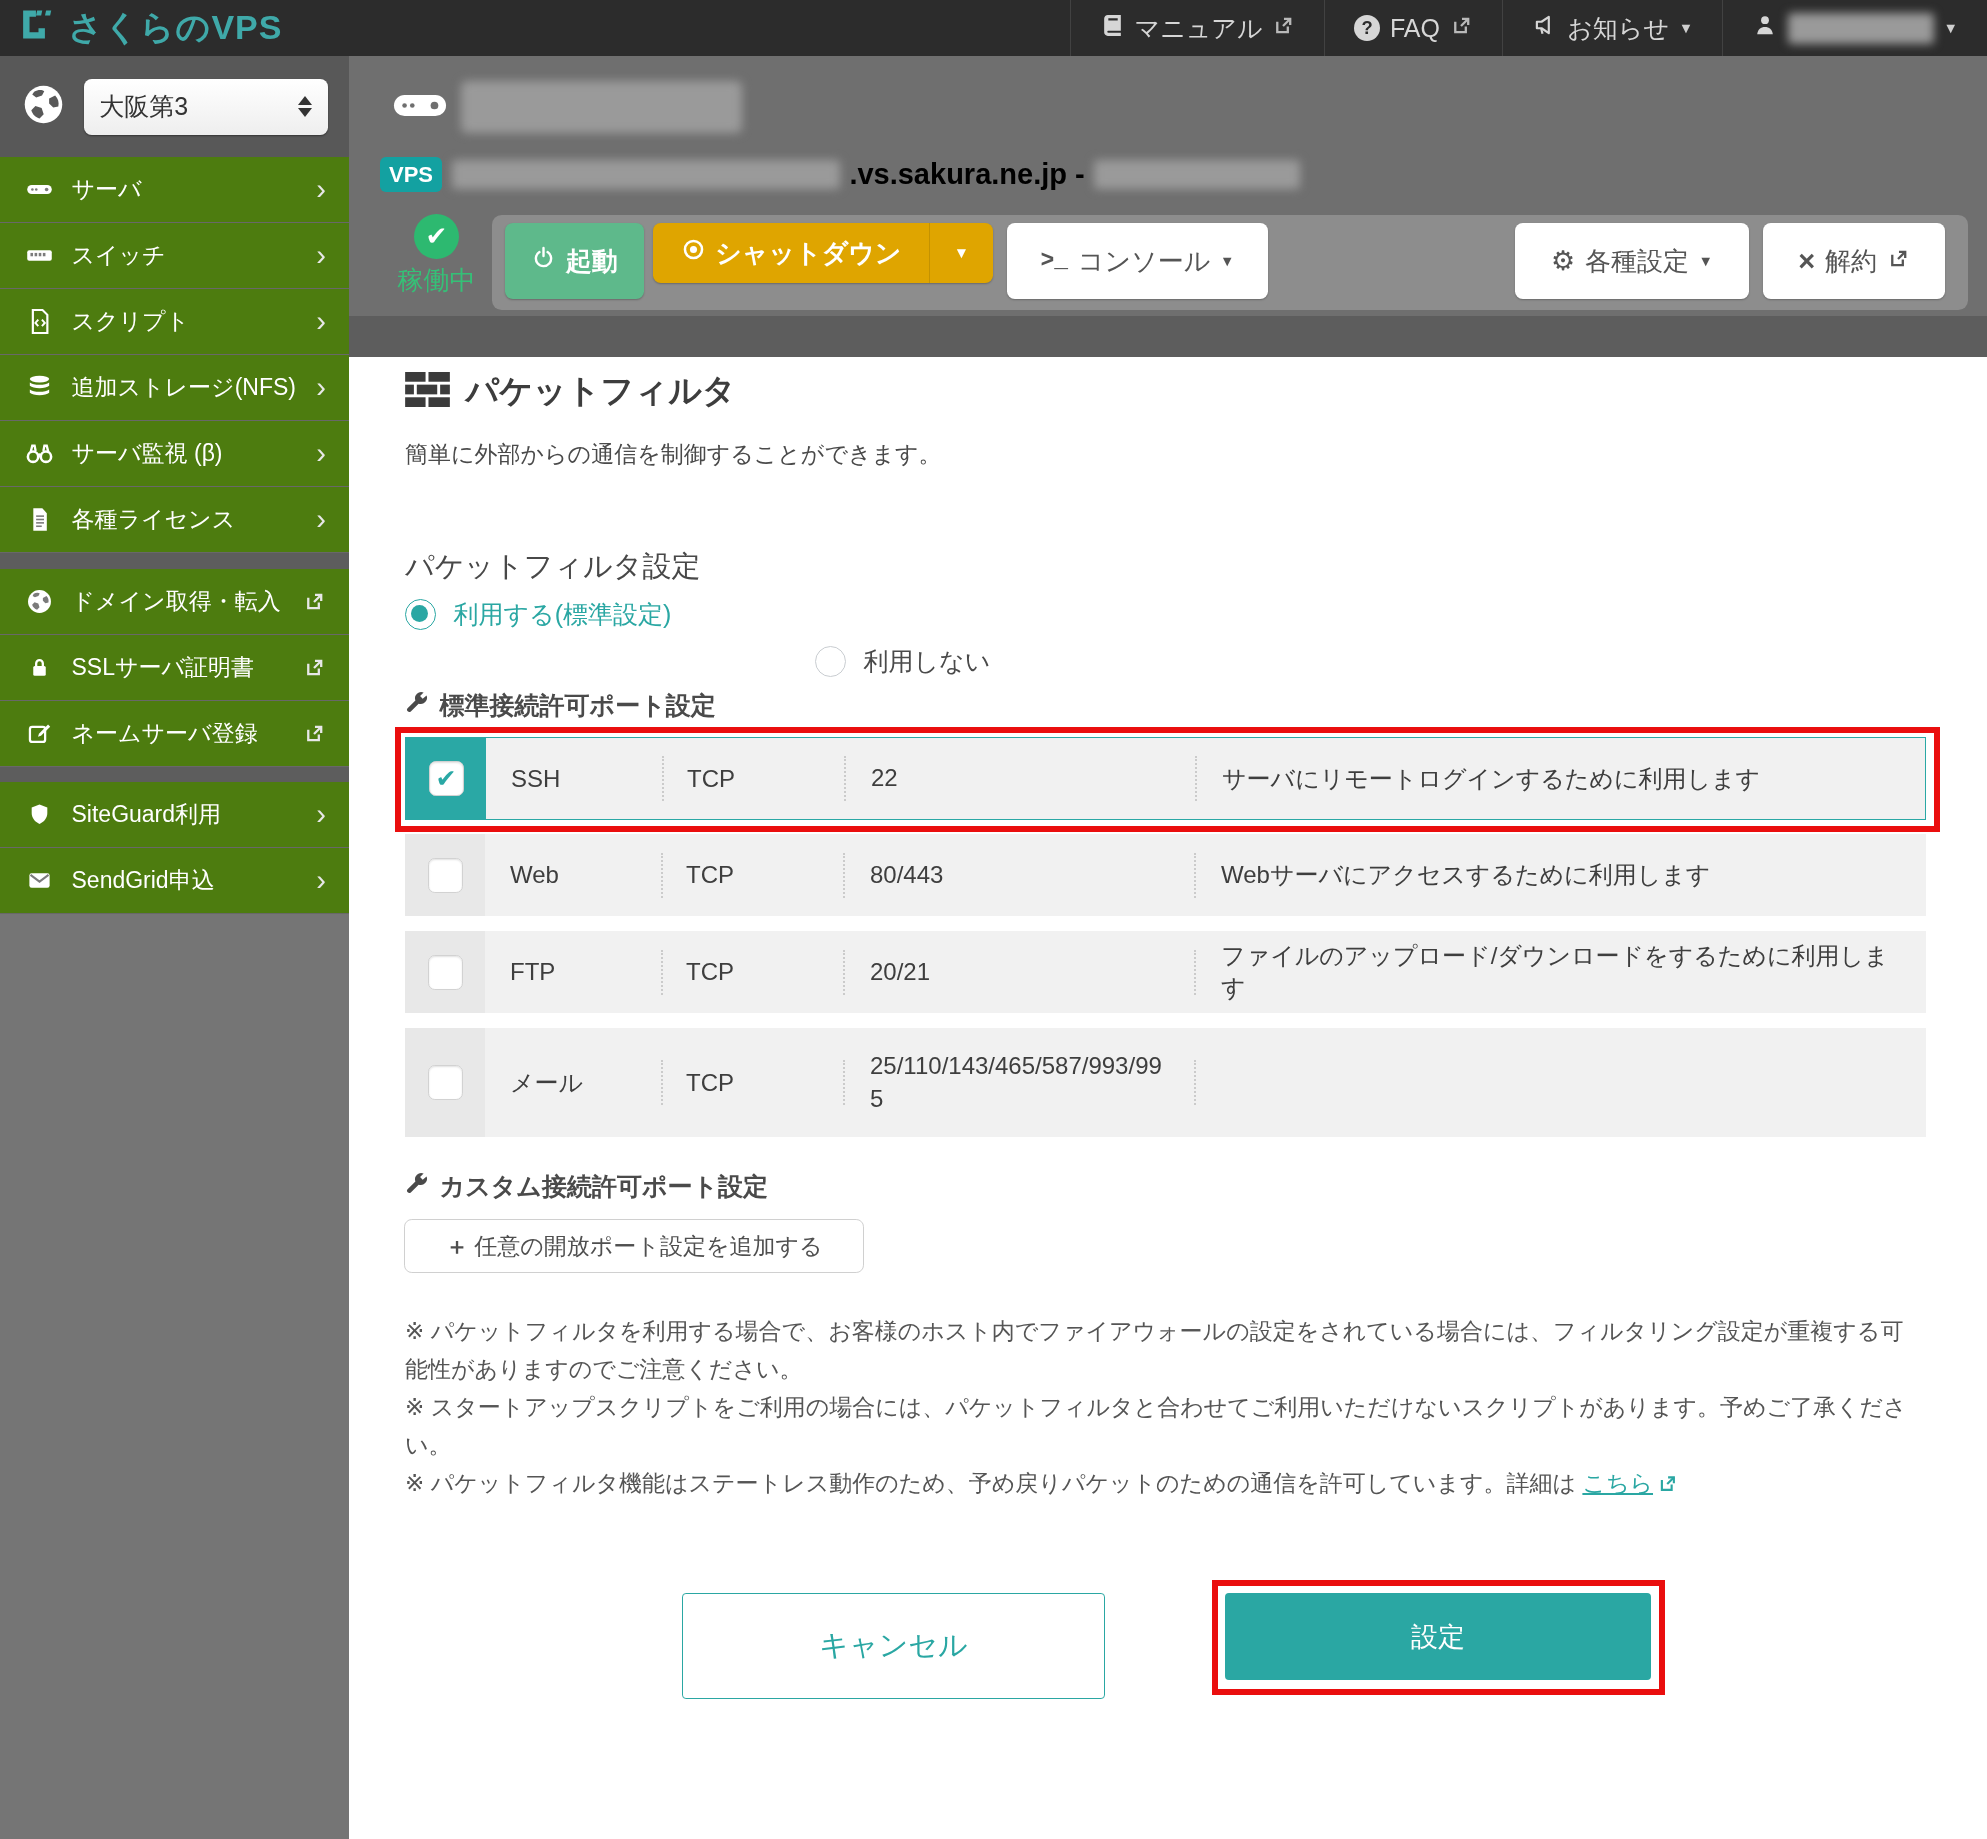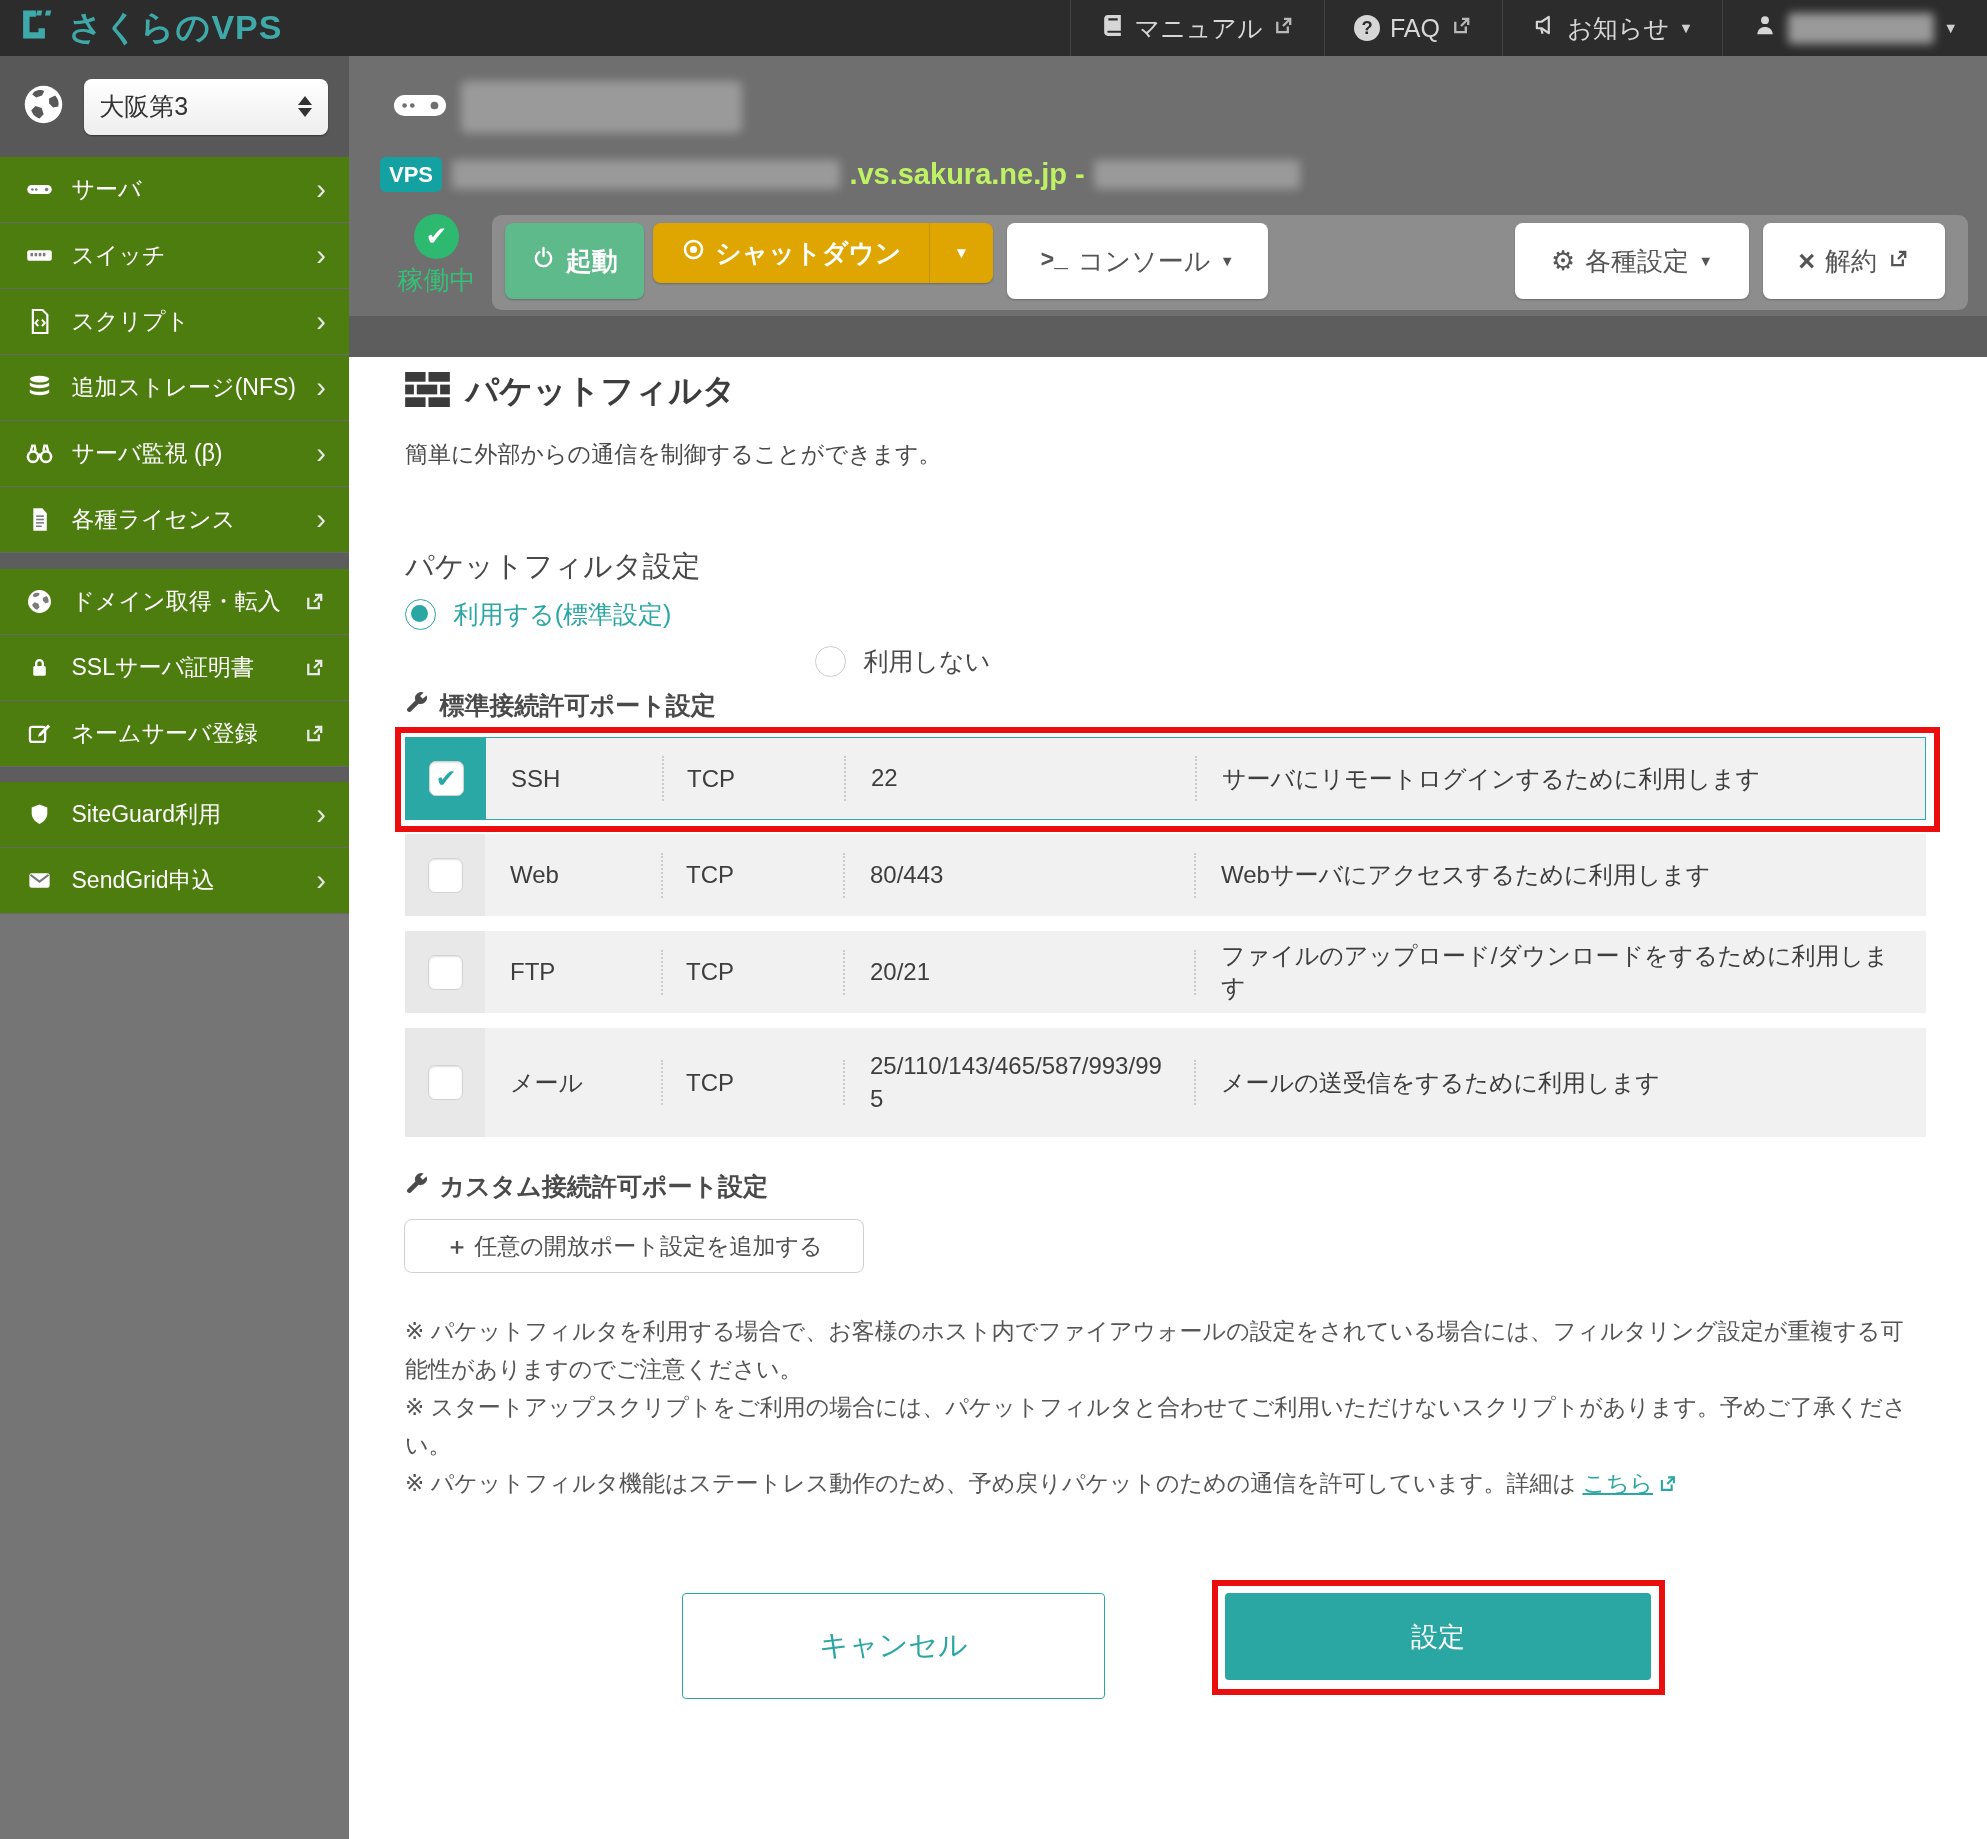--- a/index.html
+++ b/index.html
@@ -30,21 +30,21 @@
   .nav-right { margin-left:auto; color:#e8e8e8; font-size:29px; line-height:1; }
   .nav-right.ext { font-size:0; }
   .group-div { height:15.5px; background:#5d5d5d; }
 
   
   #srvhead { left:349px; top:56px; width:1638px; height:301px; background:#6f6f6f; }
   #srvhead .bottom-band { left:0; bottom:0; width:100%; height:41px; background:#5d5d5d; }
   #srv-title-row { left:44px; top:25px; display:flex; align-items:center; gap:13.6px; }
   #host-row { left:31px; top:101px; display:flex; align-items:center; gap:9.7px; }
   .vps-badge { width:62px; height:35px; background:#13a1a1; border-radius:5.8px; color:#fff; font-weight:bold; font-size:22px; display:flex; align-items:center; justify-content:center; }
-  .host-suffix { color:#bef264; font-size:29px; font-weight:bold; }
+  .host-suffix { color:#000000; font-size:29px; font-weight:bold; }
   #status-block { left:34px; top:158px; width:107px; text-align:center; }
   .status-circle { width:45px; height:45px; border-radius:50%; background:#2db970; color:#fff; font-size:26px; display:flex; align-items:center; justify-content:center; margin:0 auto; }
   .status-label { margin-top:3.9px; color:#35c077; font-size:26px; }
   #toolbar-strip { left:143px; top:159px; width:1476px; height:95px; background:#8d8d8d; border-radius:9.7px; }
   .tbtn { position:absolute; top:167px; height:76px; border-radius:7.8px; display:flex; align-items:center; justify-content:center; gap:9.7px; font-size:26px; cursor:pointer; box-shadow:0 1px 1.9px rgba(0,0,0,.25); }
   .tbtn.white { background:#fff; color:#555; }
   .tbtn .caret { font-size:14.6px; }
   #btn-start { left:156px; width:139px; background:#5eb98b; color:#fff; font-weight:600; }
   #btn-shutdown-group { left:304px; width:340px; background:#dfa500; color:#fff; border-radius:7.8px; display:flex; position:absolute; top:167px; height:60px; box-shadow:0 1px 1.9px rgba(0,0,0,.25); }
   #btn-shutdown { flex:1; display:flex; align-items:center; justify-content:center; gap:9.7px; font-size:26px; font-weight:700; cursor:pointer; }
@@ -497,21 +497,20 @@
     <div id="row-mail" class="port-row">
       <div class="ck-cell">
         <span class="ckbox"></span>
       </div>
       <div class="cell c-name">メール</div>
       <span class="vsep"></span>
       <div class="cell c-proto">TCP</div>
       <span class="vsep"></span>
       <div class="cell c-port">25/110/143/465/587/993/995</div>
       <span class="vsep"></span>
-      <div class="cell c-desc">メールの送受信をするために利用します</div>
     </div>
 
     <div id="ann-ssh" class="red-ann"></div>
 
     <div id="subhead-custom" class="subhead">
       <span>
         <svg width="25" height="25" viewBox="0 0 24 24">
             <path fill="#4a4a4a" d="M22.6 5.2a6 6 0 0 1-7.6 7.9l-7.5 7.5a2.2 2.2 0 0 1-3.1-3.1l7.5-7.5a6 6 0 0 1 7.9-7.6l-3.4 3.4 2.5 2.5z"></path>
           </svg>
       </span>

